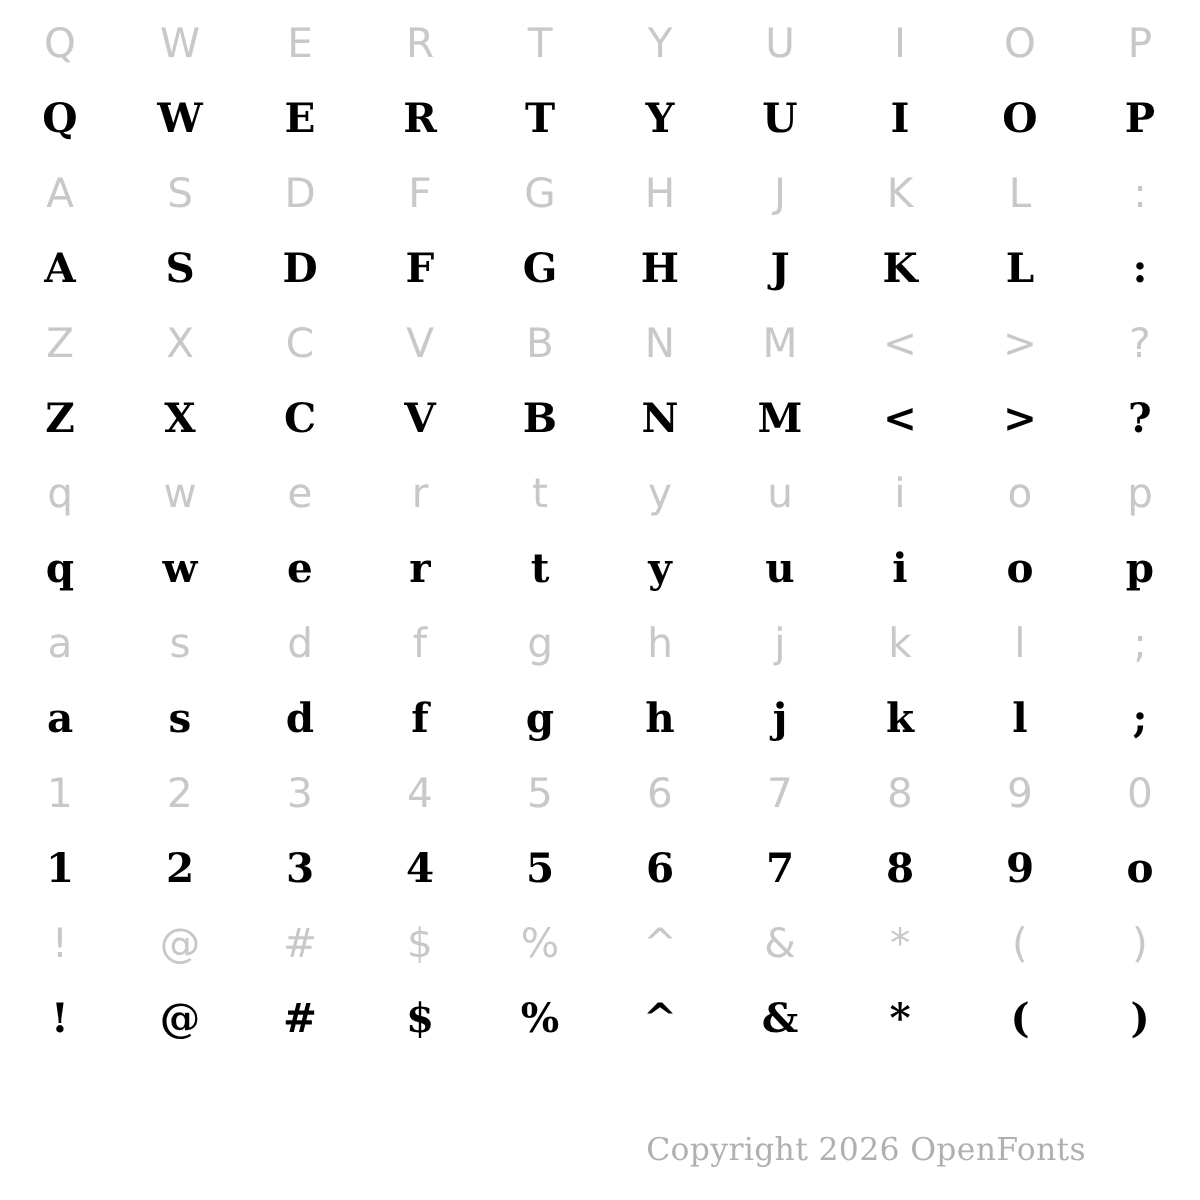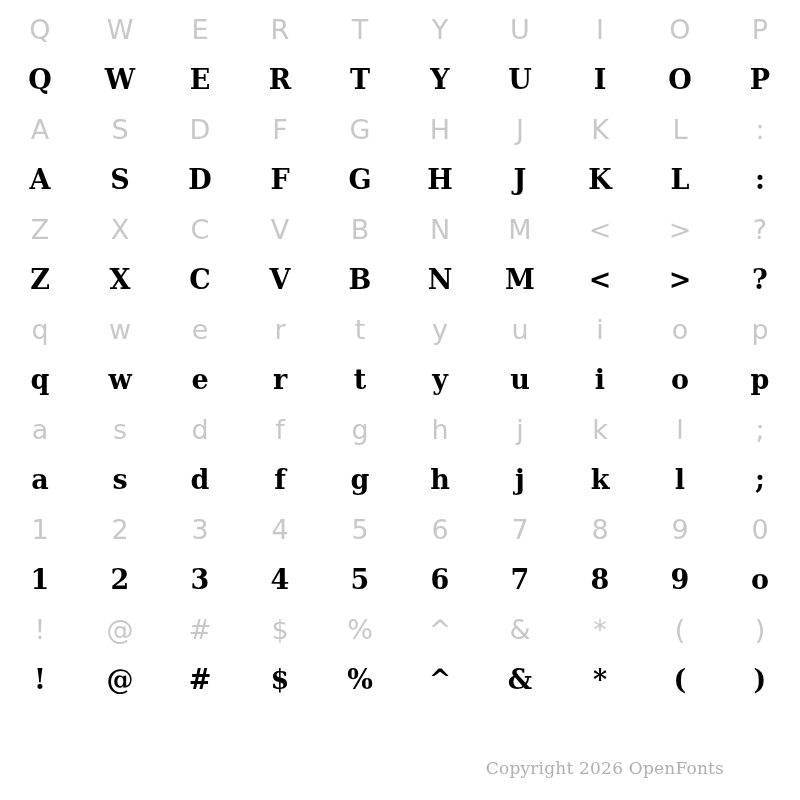--- a/index.html
+++ b/index.html
@@ -55,21 +55,21 @@
   }
   .footer {
     position: absolute;
     left: 0;
     right: 0;
     bottom: 22px;
     text-align: right;
     padding-right: 76px;
     color: #b0b0b0;
     font-family: "DejaVu Serif", "Liberation Serif", serif;
-    font-size: 17px;
+    font-size: 21px;
     letter-spacing: 0.2px;
   }
 </style>
 </head>
 <body>
 
 <div class="sheet">
   <div class="grid">
       <div class="row ref">
         <div class="cell">Q</div>

